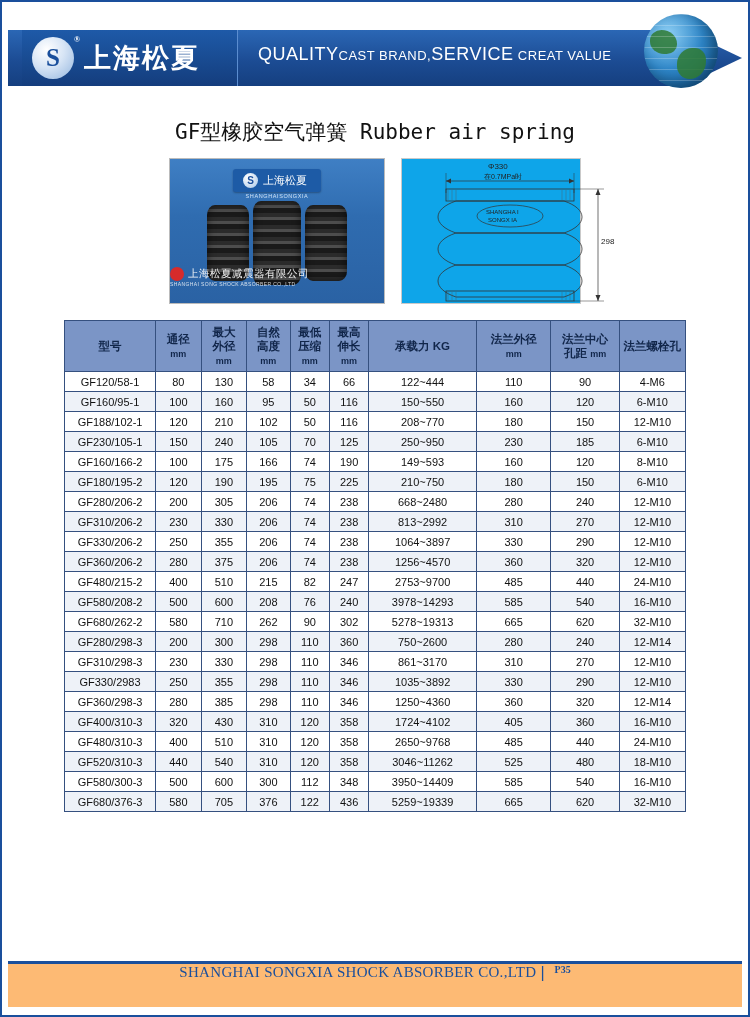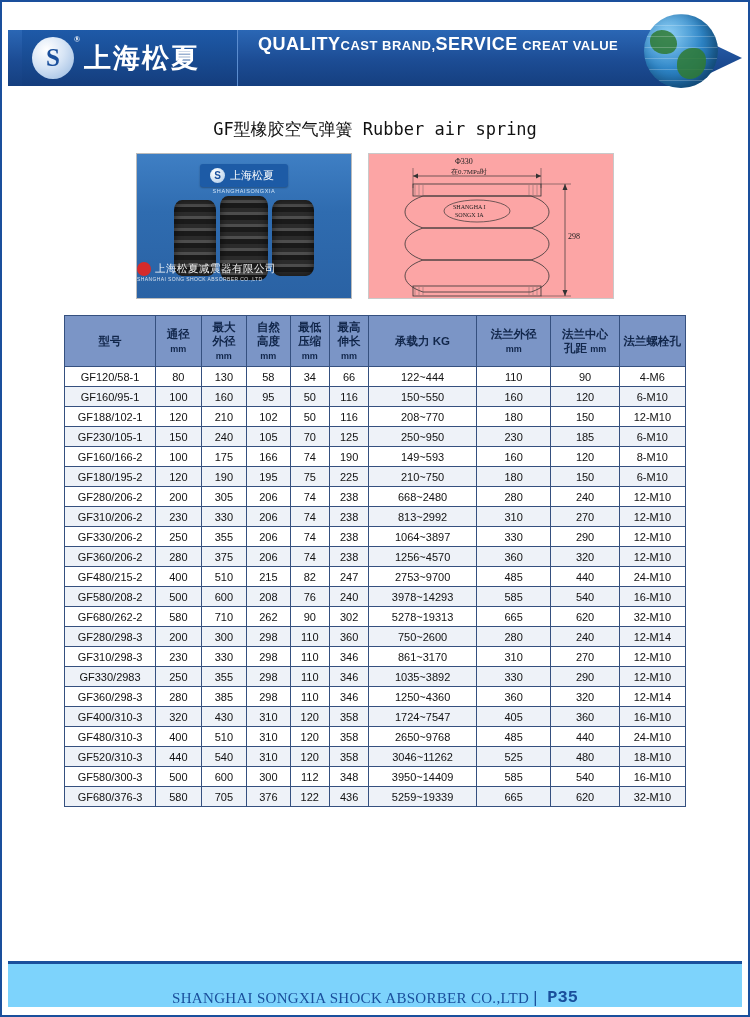--- a/index.html
+++ b/index.html
@@ -57,23 +57,22 @@
   .logo-text {
     margin-left: 10px;
     color: #ffffff;
     font-size: 27px;
     letter-spacing: 2px;
     font-family: "DejaVu Sans", sans-serif;
     font-weight: bold;
   }
   .slogan {
     position: absolute;
-    left: 250px; top: 26px;
+    left: 250px; top: 36px;
     color: #ffffff;
-    font-weight: bold;
   }
   .slogan .big { font-size: 18px; letter-spacing: .5px; }
   .slogan .small { font-size: 13px; letter-spacing: .5px; }
   .globe {
     position: absolute;
     right: 24px; top: 6px;
     width: 74px; height: 74px;
     border-radius: 50%;
     background:
       radial-gradient(circle at 32% 28%, #8fd0f5 0%, #2e86c8 48%, #0d5a9c 100%);
@@ -99,21 +98,21 @@
   .globe-lines {
     position: absolute; inset: 0;
     border-radius: 50%;
     background:
       repeating-linear-gradient(to bottom, rgba(255,255,255,.22) 0 1px, transparent 1px 11px);
   }
 
   
   .title {
     text-align: center;
-    font-size: 17px;
+    font-size: 21px;
     color: #111111;
     margin-top: 14px;
     font-family: "DejaVu Sans Mono", monospace;
     letter-spacing: 0px;
   }
 
   
   .img-row {
     display: flex;
     justify-content: center;
@@ -167,25 +166,24 @@
     font-size: 10.5px;
     letter-spacing: .5px;
   }
   .watermark .wm-sub { font-size: 5px; letter-spacing: .4px; color: rgba(255,255,255,.8); }
   .wm-badge {
     display: inline-block; width: 14px; height: 14px; border-radius: 50%;
     background: #d62b2b; vertical-align: middle; margin-right: 4px;
   }
 
   .diagram {
-    width: 246px; height: 146px;
-    background: #fca5a5;
+    width: 180px; height: 146px;
+    background: #0ea5e9;
     border: 1px solid #c9c9c9;
     position: relative;
-    font-family: Liberation Serif, serif;
   }
   .diagram svg { display: block; }
 
   
   .table-wrap {
     margin: 16px 62px 0 62px;
   }
   table {
     width: 100%;
     border-collapse: collapse;
@@ -212,32 +210,32 @@
   }
   tbody tr:nth-child(even) td { background: #eef2f8; }
   tbody td:first-child { }
 
   
   .footer {
     position: absolute;
     left: 6px; right: 6px; bottom: 8px;
     height: 46px;
     border-top: 3px solid #1a4f9c;
-    display: flex; align-items: flex-end; justify-content: center;
-    background: #7dd3fc;
+    display: flex; align-items: flex-start; justify-content: center;
+    background: #fdba74;
   }
   .footer-text {
     font-family: "Liberation Serif", serif;
     font-size: 15px;
     color: #1a4f9c;
     letter-spacing: .3px;
   }
   .footer-page {
-    font-family: Liberation Mono, monospace;
-    font-size: 17px;
+    font-family: Liberation Serif, serif;
+    font-size: 10px;
     color: #1a4f9c;
     font-weight: bold;
     margin-left: 6px;
   }
   .footer-sep { color: #1a4f9c; margin: 0 4px; }
 </style>
 </head>
 <body>
 
 <div class="page">
@@ -586,21 +584,21 @@
             <td>320</td>
             <td>12-M14</td>
           </tr>
           <tr>
             <td>GF400/310-3</td>
             <td>320</td>
             <td>430</td>
             <td>310</td>
             <td>120</td>
             <td>358</td>
-            <td>1724~7547</td>
+            <td>1724~4102</td>
             <td>405</td>
             <td>360</td>
             <td>16-M10</td>
           </tr>
           <tr>
             <td>GF480/310-3</td>
             <td>400</td>
             <td>510</td>
             <td>310</td>
             <td>120</td>

